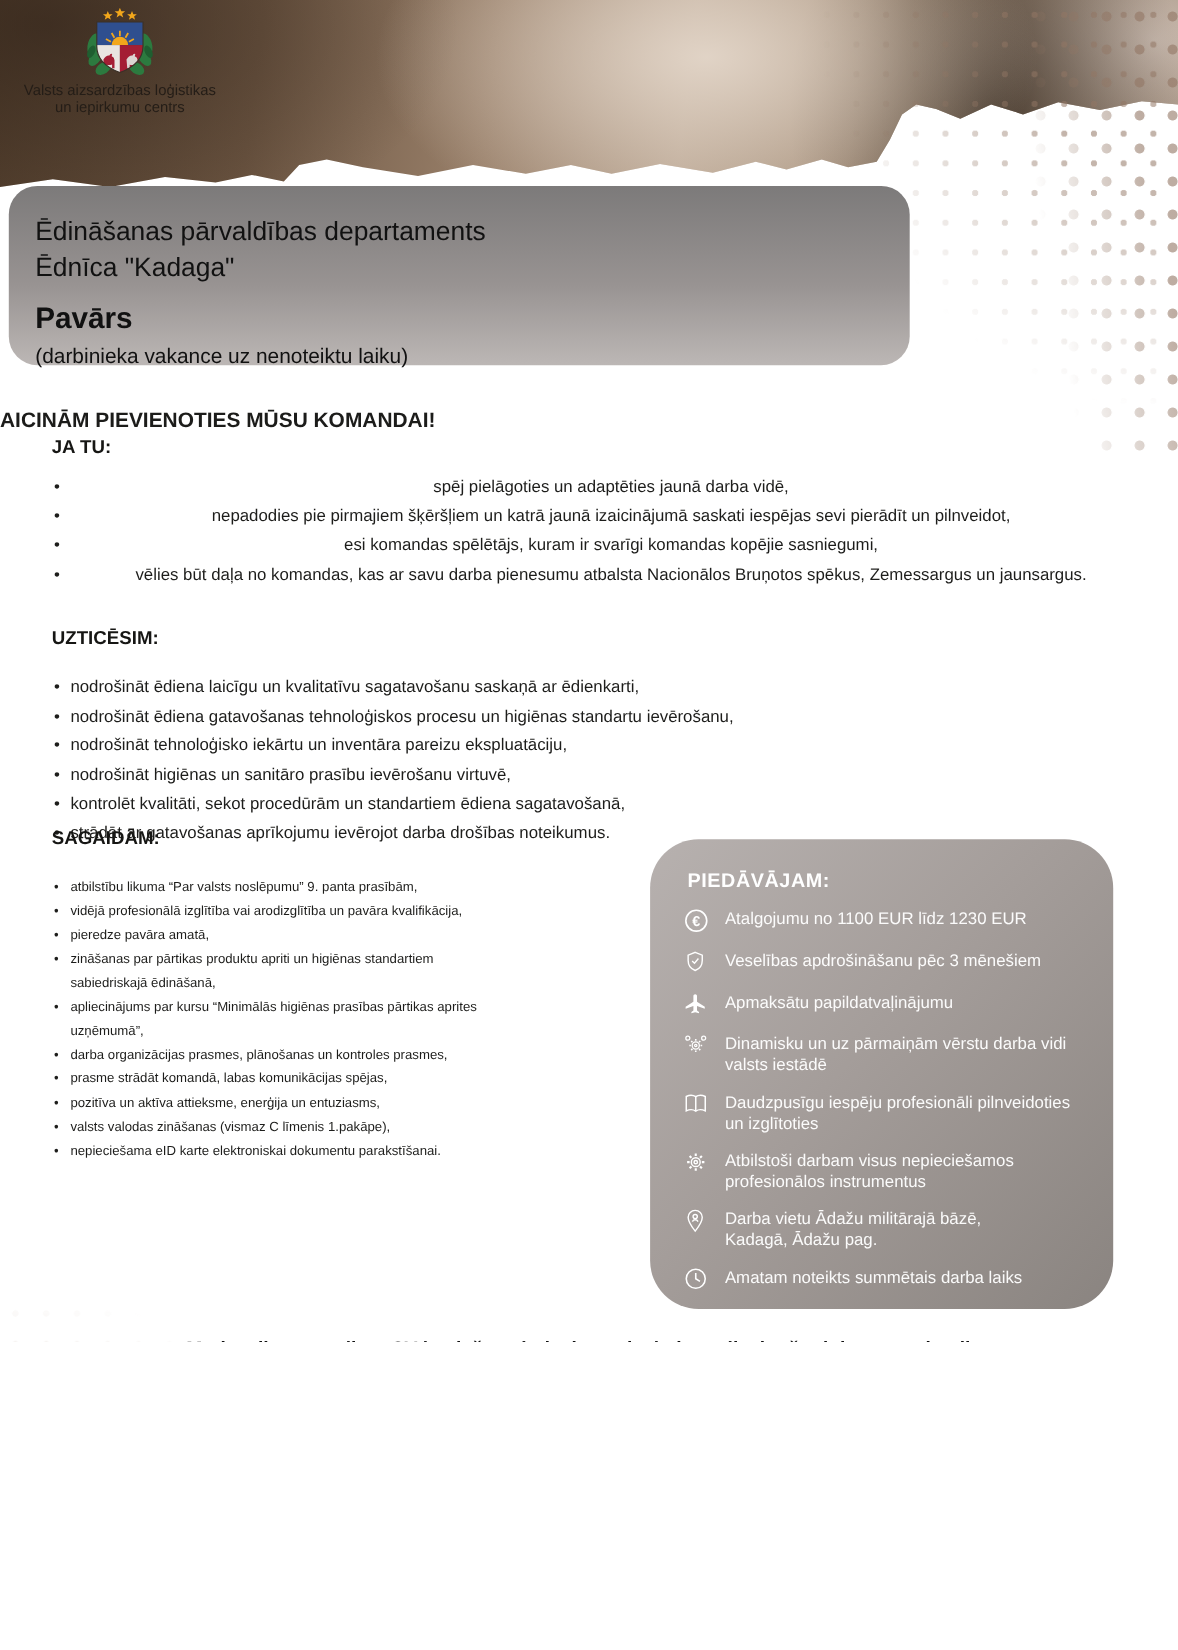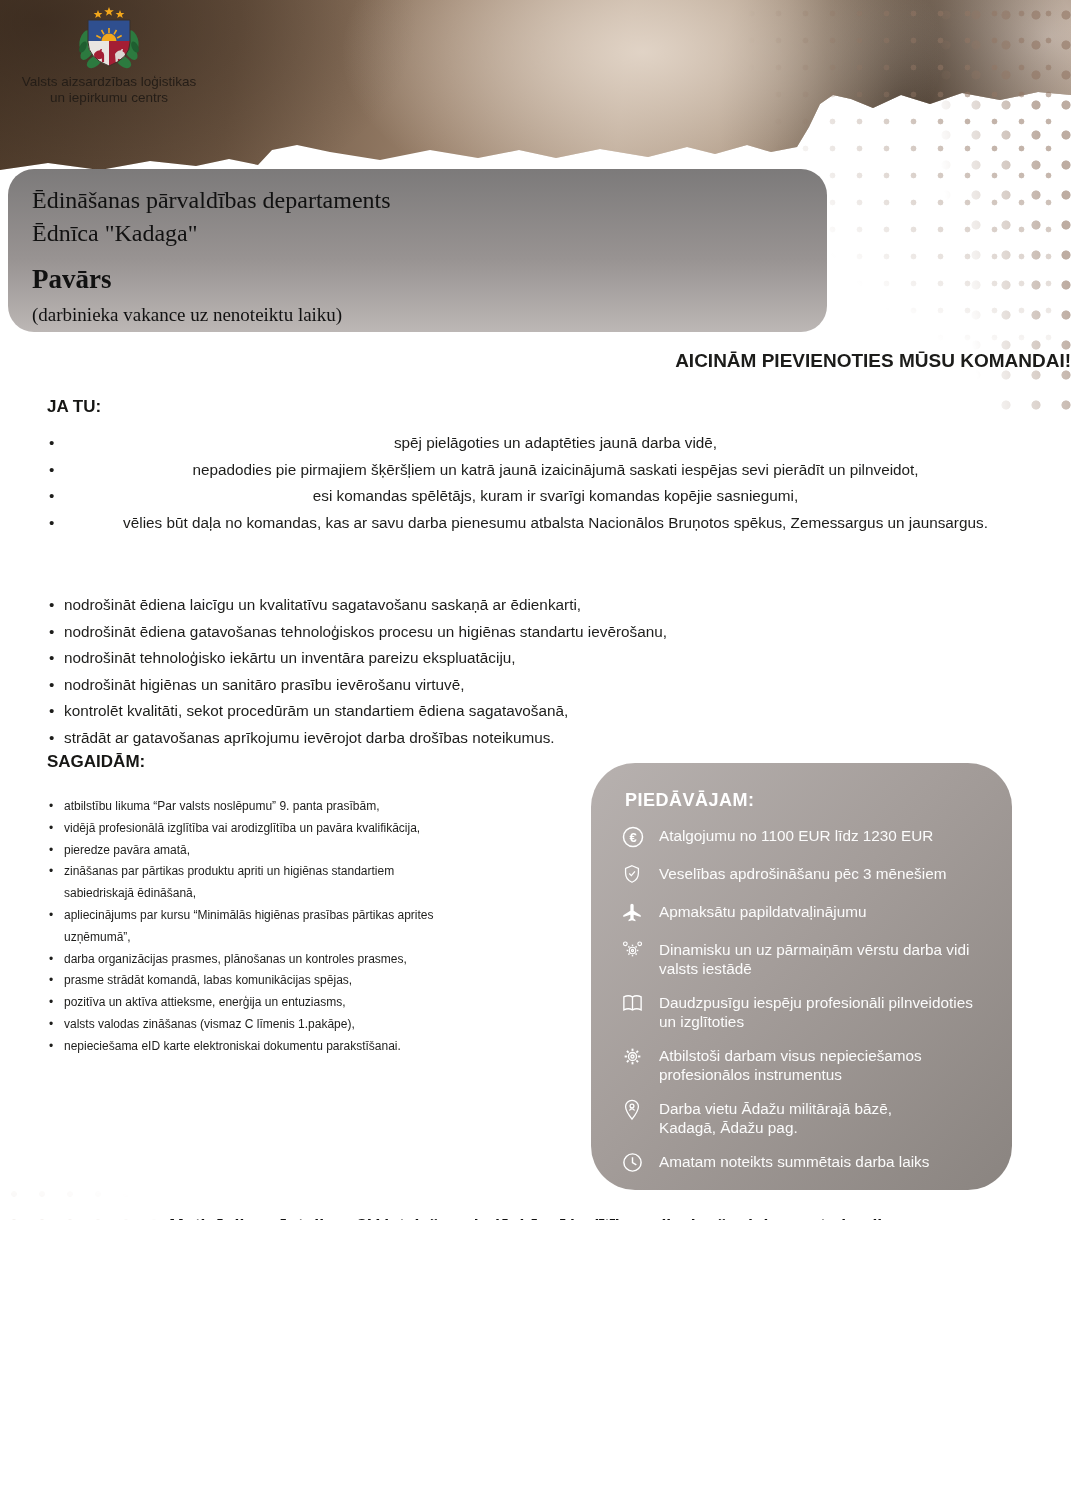--- a/index.html
+++ b/index.html
@@ -51,31 +51,30 @@
   }
 
   
   .logo-block{ position:absolute; left:18px; top:6px; width:182px; text-align:center; z-index:3; }
   .logo-block svg{ display:block; margin:0 auto; }
   .org-name{ margin-top:2px; font-size:13.5px; line-height:16px; color:#241d17; }
 
   
   .header-card{
     position:absolute; left:8px; top:169px; width:819px; height:163px; z-index:2;
-    border-radius:26px; padding:15px 24px 0 24px;
+    border-radius:26px; padding:25px 24px 0 24px;
     background:linear-gradient(180deg,#7c7a7a 0%,#989392 55%,#bcb7b5 100%);
     color:#111;
-    font-family:Liberation Serif, serif;
   }
   .header-card .dept, .header-card .unit{ font-size:24px; line-height:33px; font-weight:400; }
   .header-card .position{ font-size:27px; line-height:30px; font-weight:700; margin-top:14px; }
   .header-card .vacancy{ font-size:19px; line-height:22px; margin-top:10px; }
 
   
-  .invite-title{ position:absolute; left:0; top:350px; width:1071px; text-align:right; font-size:19px; font-weight:700; z-index:2; }
+  .invite-title{ position:absolute; left:0; top:372px; width:1071px; text-align:left; font-size:19px; font-weight:700; z-index:2; }
   .section{ position:absolute; left:47px; z-index:2; }
   .section h2{ font-size:17px; font-weight:700; color:#161614; }
   .section ul{ list-style:none; margin-top:13px; }
   .section li{ position:relative; padding-left:17px; font-size:15.3px; color:#1d1d1b; white-space:pre-line; }
   .section li::before{ content:"•"; position:absolute; left:2px; }
   .sec-jatu{ top:397px; width:1000px; }
   .sec-jatu li{ line-height:26.5px;text-align:center; }
   .sec-uzticesim{ top:570px; width:1000px; }
   .sec-uzticesim ul{ margin-top:22px; }
   .sec-uzticesim li{ line-height:26.5px; }
@@ -197,20 +196,21 @@
     <h2>JA TU:</h2>
     <ul>
       <li>spēj pielāgoties un adaptēties jaunā darba vidē,</li>
       <li>nepadodies pie pirmajiem šķēršļiem un katrā jaunā izaicinājumā saskati iespējas sevi pierādīt un pilnveidot,</li>
       <li>esi komandas spēlētājs, kuram ir svarīgi komandas kopējie sasniegumi,</li>
       <li>vēlies būt daļa no komandas, kas ar savu darba pienesumu atbalsta Nacionālos Bruņotos spēkus, Zemessargus un jaunsargus.</li>
     </ul>
   </div>
 
   <div class="section sec-uzticesim">
+    <h2>UZTICĒSIM:</h2>
     <ul>
       <li>nodrošināt ēdiena laicīgu un kvalitatīvu sagatavošanu saskaņā ar ēdienkarti,</li>
       <li>nodrošināt ēdiena gatavošanas tehnoloģiskos procesu un higiēnas standartu ievērošanu,</li>
       <li>nodrošināt tehnoloģisko iekārtu un inventāra pareizu ekspluatāciju,</li>
       <li>nodrošināt higiēnas un sanitāro prasību ievērošanu virtuvē,</li>
       <li>kontrolēt kvalitāti, sekot procedūrām un standartiem ēdiena sagatavošanā,</li>
       <li>strādāt ar gatavošanas aprīkojumu ievērojot darba drošības noteikumus.</li>
     </ul>
   </div>
 

